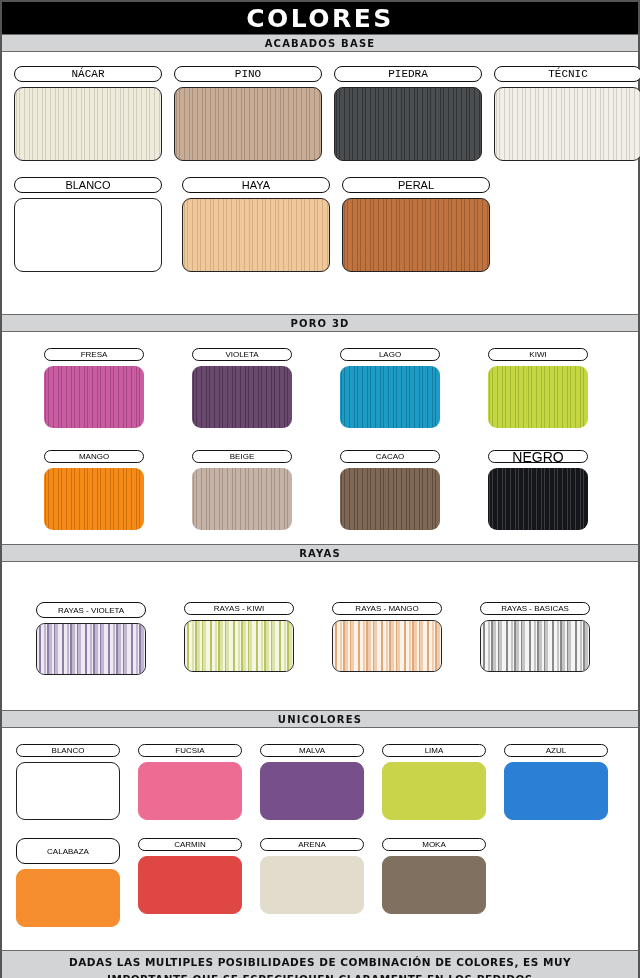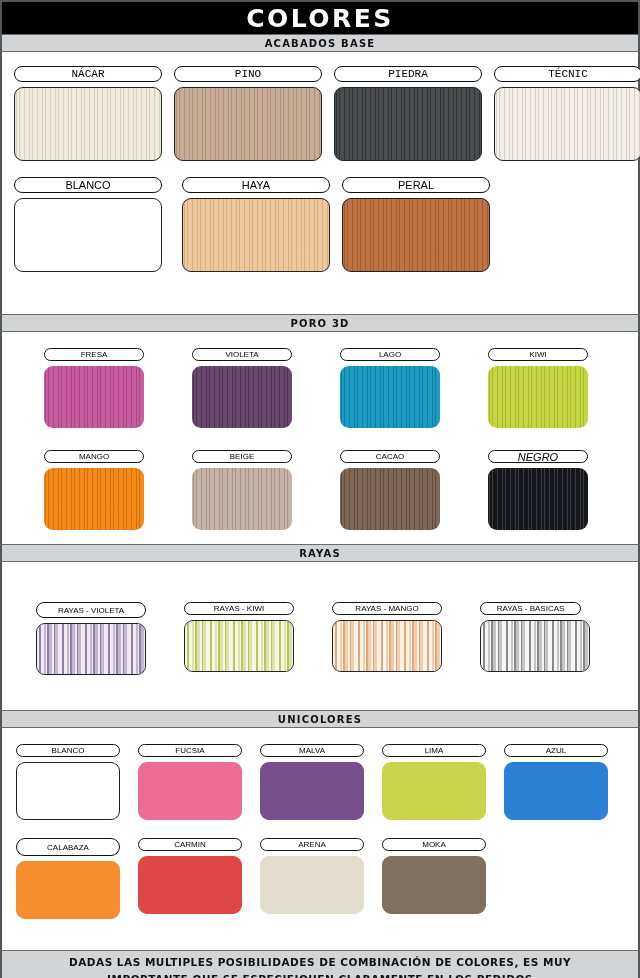--- a/index.html
+++ b/index.html
@@ -203,21 +203,21 @@
           <div class="cell" style="width: 100px; margin-right: 48px;">
             <div class="pill" style="height: 13px;">
               <span class="t" style="font-size: 8px;">CACAO</span>
             </div>
             <div class="sw" style="width: 100px; height: 62px; margin-top: 5px; background: rgb(126, 104, 85); border: none;">
               <div class="grain" style="background: repeating-linear-gradient(90deg, rgba(255, 255, 255, 0) 0px, rgba(255, 255, 255, 0) 1px, rgba(30, 18, 8, 0.32) 1px, rgba(30, 18, 8, 0.32) 2px, rgba(255, 255, 255, 0) 2px, rgba(255, 255, 255, 0) 4px, rgba(30, 18, 8, 0.32) 4px, rgba(30, 18, 8, 0.32) 5px, rgba(255, 255, 255, 0) 5px, rgba(255, 255, 255, 0) 9px, rgba(30, 18, 8, 0.32) 9px, rgba(30, 18, 8, 0.32) 10px, rgba(255, 255, 255, 0) 10px, rgba(255, 255, 255, 0) 13px);"></div>
             </div>
           </div>
           <div class="cell" style="width: 100px; margin-right: 48px;">
             <div class="pill" style="height: 13px;">
-              <span class="t" style="font-size: 11px; font-style: italic;">NEGRO</span>
+              <span class="t" style="font-size: 14px;">NEGRO</span>
             </div>
             <div class="sw" style="width: 100px; height: 62px; margin-top: 5px; background: rgb(21, 22, 25); border: none;">
               <div class="grain" style="background: repeating-linear-gradient(90deg, rgba(255, 255, 255, 0) 0px, rgba(255, 255, 255, 0) 1px, rgba(110, 115, 125, 0.4) 1px, rgba(110, 115, 125, 0.4) 2px, rgba(255, 255, 255, 0) 2px, rgba(255, 255, 255, 0) 4px, rgba(110, 115, 125, 0.4) 4px, rgba(110, 115, 125, 0.4) 5px, rgba(255, 255, 255, 0) 5px, rgba(255, 255, 255, 0) 9px, rgba(110, 115, 125, 0.4) 9px, rgba(110, 115, 125, 0.4) 10px, rgba(255, 255, 255, 0) 10px, rgba(255, 255, 255, 0) 13px);"></div>
             </div>
           </div>
         </div>
       </div>
       <div class="band">
         <span class="t">RAYAS</span>
       </div>
@@ -240,21 +240,21 @@
             </div>
           </div>
           <div class="cell" style="width: 110px; margin-right: 38px;">
             <div class="pill" style="height: 13px;">
               <span class="t" style="font-size: 8px;">RAYAS - MANGO</span>
             </div>
             <div class="sw" style="width: 110px; height: 52px; margin-top: 5px; background: rgb(250, 237, 225); border: 1.6px solid rgb(34, 34, 34);">
               <div class="grain" style="background: repeating-linear-gradient(90deg, rgb(252, 242, 233) 0px, rgb(252, 242, 233) 2px, rgb(224, 168, 120) 2px, rgb(224, 168, 120) 4px, rgb(252, 242, 233) 4px, rgb(252, 242, 233) 7px, rgb(240, 205, 172) 7px, rgb(240, 205, 172) 9px, rgb(252, 242, 233) 9px, rgb(252, 242, 233) 10px, rgb(224, 168, 120) 10px, rgb(224, 168, 120) 12px, rgb(240, 205, 172) 12px, rgb(240, 205, 172) 15px, rgb(252, 242, 233) 15px, rgb(252, 242, 233) 17px, rgb(224, 168, 120) 17px, rgb(224, 168, 120) 18px, rgb(240, 205, 172) 18px, rgb(240, 205, 172) 21px, rgb(252, 242, 233) 21px, rgb(252, 242, 233) 23px);"></div>
             </div>
           </div>
-          <div class="cell" style="width: 101px; margin-right: 38px;">
+          <div class="cell" style="width: 110px; margin-right: 38px;">
             <div class="pill" style="height: 13px;">
               <span class="t" style="font-size: 8px;">RAYAS - BASICAS</span>
             </div>
             <div class="sw" style="width: 110px; height: 52px; margin-top: 5px; background: rgb(239, 239, 239); border: 1.6px solid rgb(34, 34, 34);">
               <div class="grain" style="background: repeating-linear-gradient(90deg, rgb(245, 245, 245) 0px, rgb(245, 245, 245) 2px, rgb(138, 138, 138) 2px, rgb(138, 138, 138) 4px, rgb(245, 245, 245) 4px, rgb(245, 245, 245) 7px, rgb(196, 196, 196) 7px, rgb(196, 196, 196) 9px, rgb(245, 245, 245) 9px, rgb(245, 245, 245) 10px, rgb(138, 138, 138) 10px, rgb(138, 138, 138) 12px, rgb(196, 196, 196) 12px, rgb(196, 196, 196) 15px, rgb(245, 245, 245) 15px, rgb(245, 245, 245) 17px, rgb(138, 138, 138) 17px, rgb(138, 138, 138) 18px, rgb(196, 196, 196) 18px, rgb(196, 196, 196) 21px, rgb(245, 245, 245) 21px, rgb(245, 245, 245) 23px);"></div>
             </div>
           </div>
         </div>
       </div>
       <div class="band">
@@ -288,21 +288,21 @@
           </div>
           <div class="cell" style="width: 104px; margin-right: 18px;">
             <div class="pill" style="height: 13px;">
               <span class="t" style="font-size: 8px;">AZUL</span>
             </div>
             <div class="sw" style="width: 104px; height: 58px; margin-top: 5px; background: rgb(43, 127, 212); border: 1.6px solid rgb(43, 127, 212);"></div>
           </div>
         </div>
         <div class="row" style="padding-left: 14px; margin-top: 18px;">
           <div class="cell" style="width: 104px; margin-right: 18px;">
-            <div class="pill" style="height: 18px;">
+            <div class="pill" style="height: 26px;">
               <span class="t" style="font-size: 8px;">CALABAZA</span>
             </div>
             <div class="sw" style="width: 104px; height: 58px; margin-top: 5px; background: rgb(246, 141, 46); border: 1.6px solid rgb(246, 141, 46);"></div>
           </div>
           <div class="cell" style="width: 104px; margin-right: 18px;">
             <div class="pill" style="height: 13px;">
               <span class="t" style="font-size: 8px;">CARMIN</span>
             </div>
             <div class="sw" style="width: 104px; height: 58px; margin-top: 5px; background: rgb(223, 71, 68); border: 1.6px solid rgb(223, 71, 68);"></div>
           </div>

